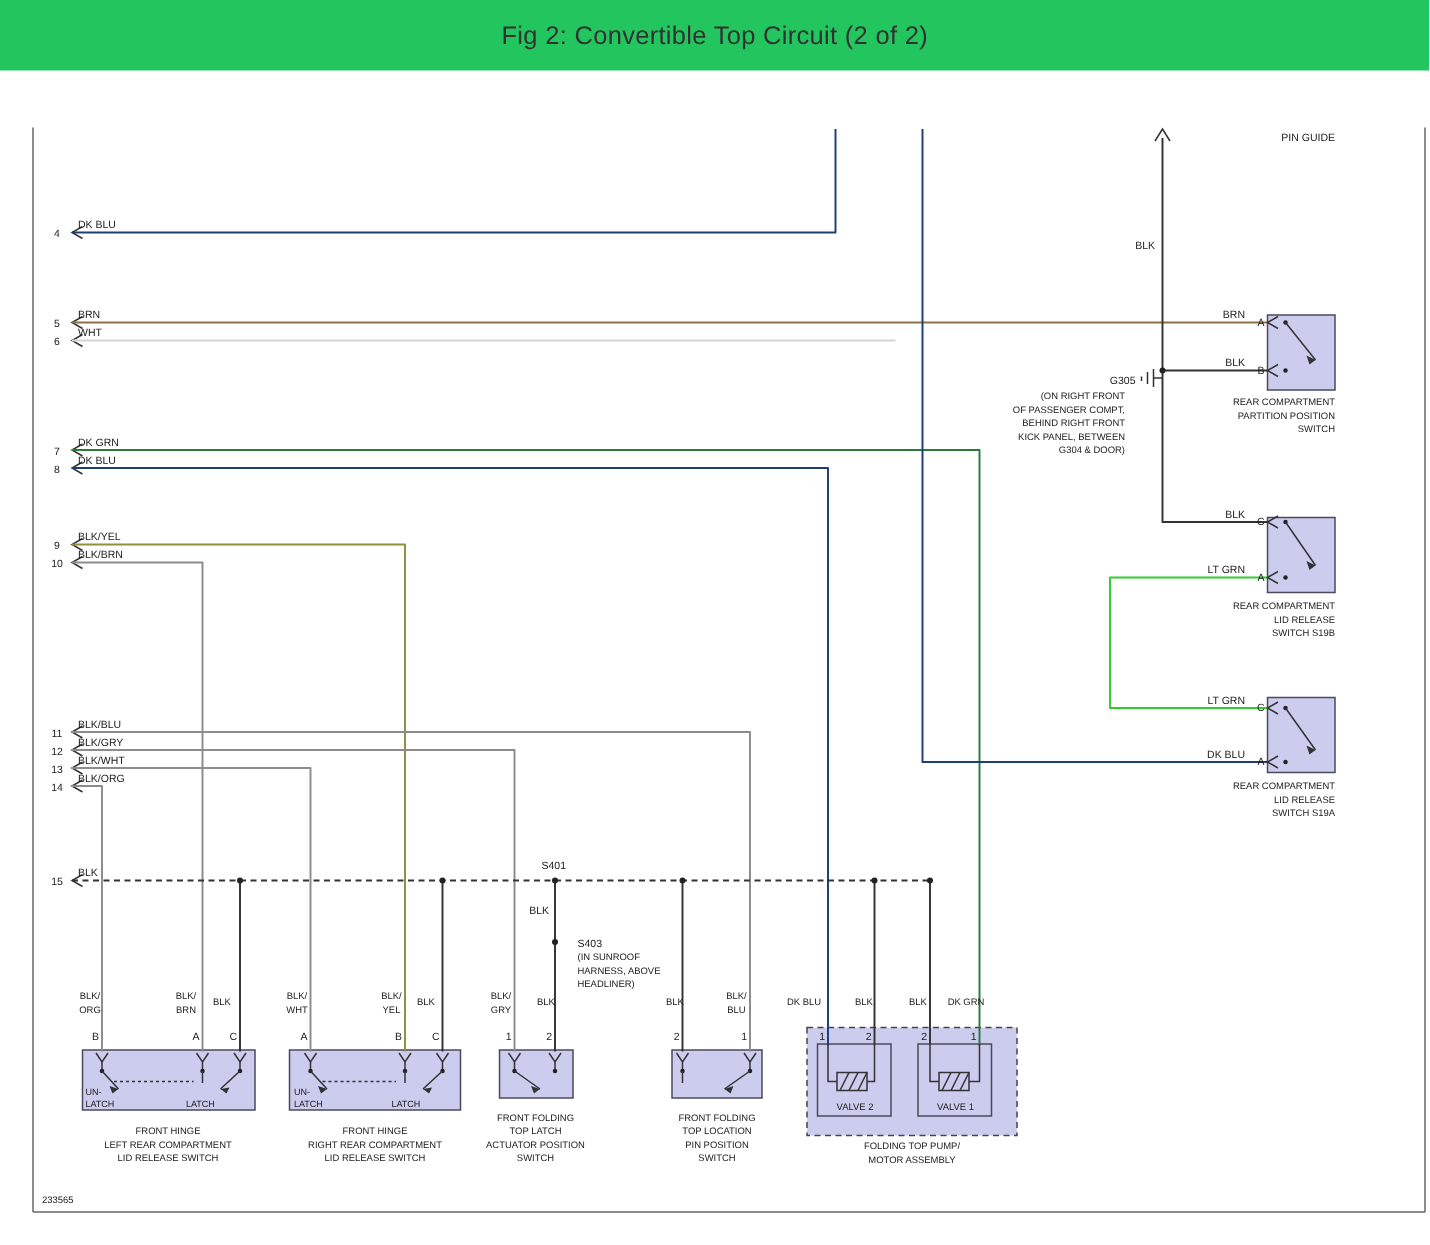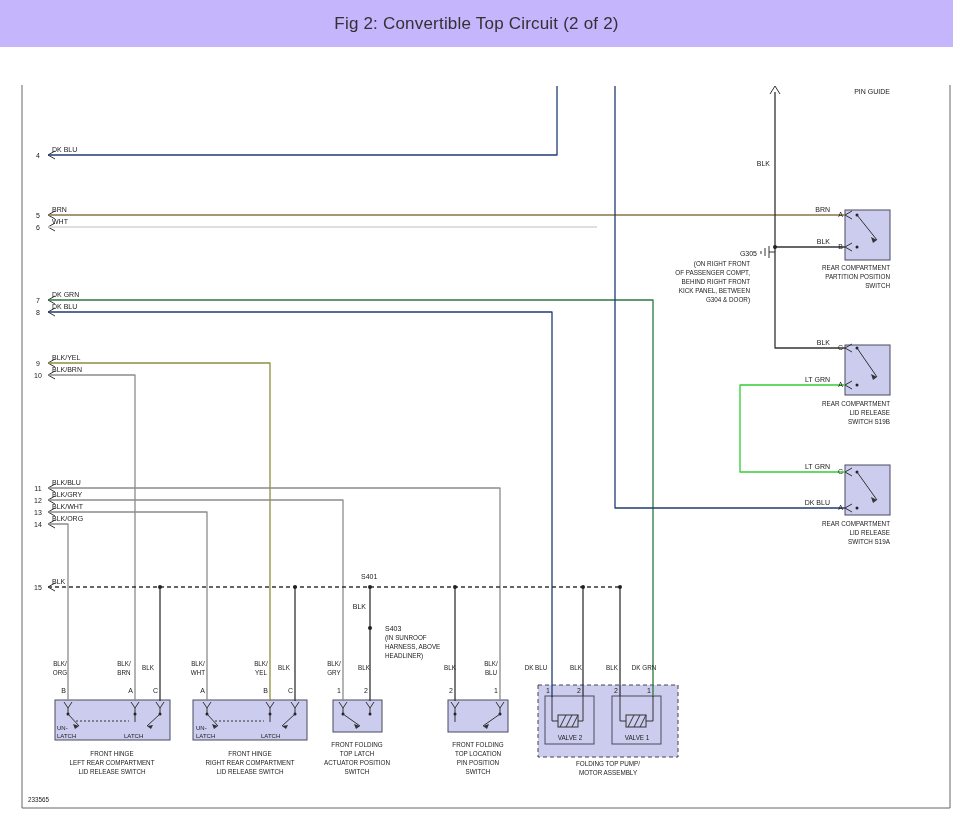--- a/index.html
+++ b/index.html
@@ -1,19 +1,19 @@
 <!DOCTYPE html>
 <html><head>
 <meta charset="utf-8">
 <style>
   *{margin:0;padding:0;box-sizing:border-box}
   html,body{background:#ffffff}
   body{width:953px;height:830px;font-family:"Liberation Sans",sans-serif}
   .page{position:relative;width:953px;height:830px;background:#fff;overflow:hidden}
-  .titlebar{position:absolute;left:0;top:0;width:953px;height:47px;background:#c4b5fd;
+  .titlebar{position:absolute;left:0;top:0;width:953px;height:47px;background:#22c55e;
             display:flex;align-items:center;justify-content:center}
   .titlebar h1{font-size:17px;font-weight:500;color:#323232;letter-spacing:.2px;font-family:"Liberation Sans",sans-serif}
   svg{position:absolute;left:0;top:0}
   text{font-family:"Liberation Sans",sans-serif;fill:#1a1a1a}
   .t{font-size:7px}
   .t6{font-size:6.3px}
   .t5{font-size:6px}
   .te{text-anchor:end}
   .tm{text-anchor:middle}
   .wire{fill:none;stroke-width:1.3;stroke-linejoin:round;stroke-linecap:butt}

